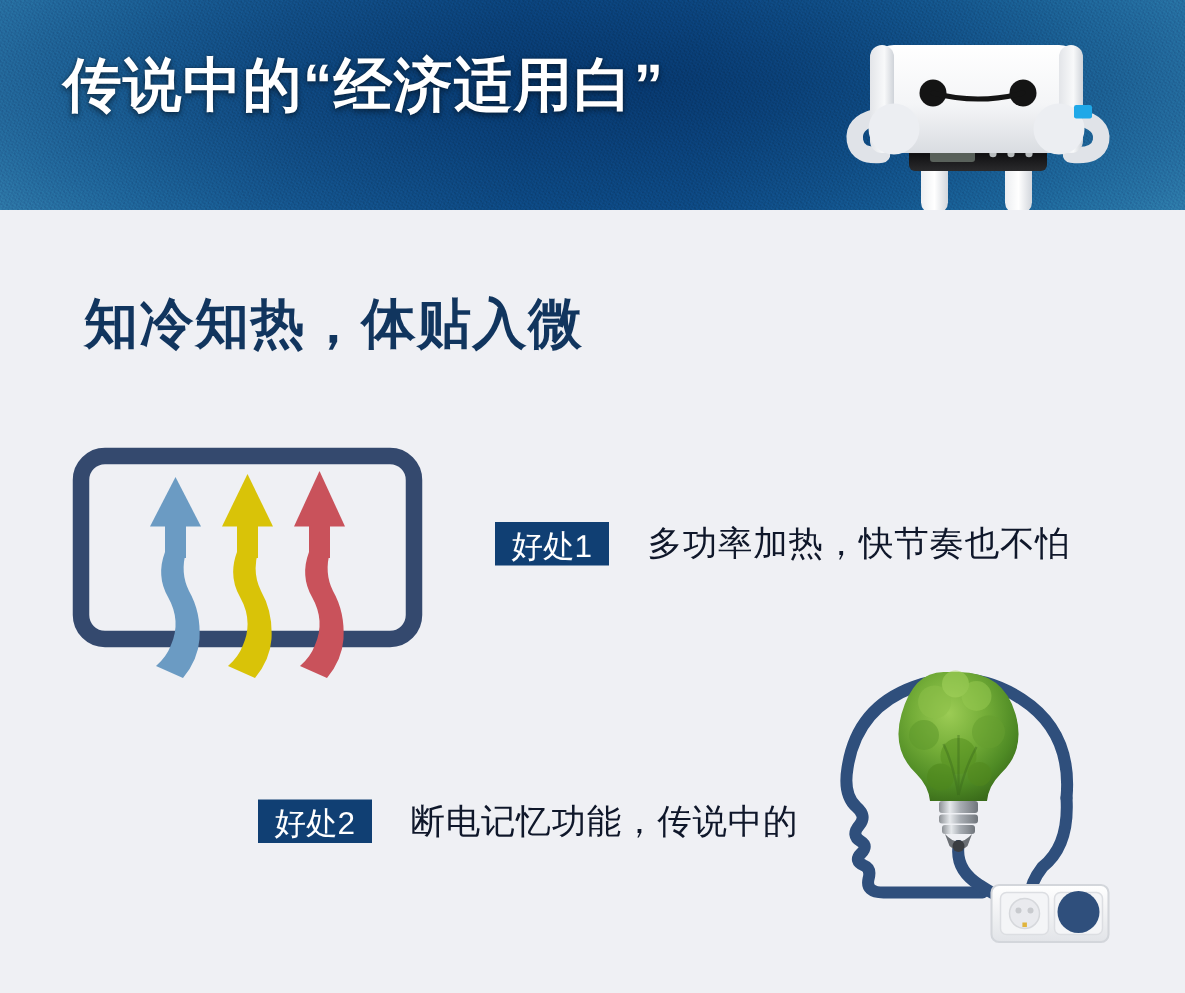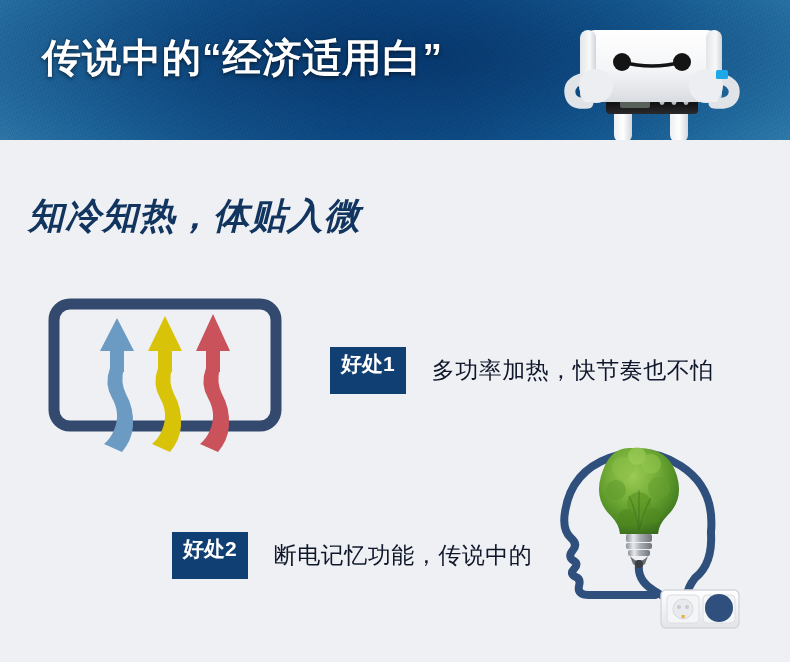--- a/index.html
+++ b/index.html
@@ -33,36 +33,36 @@
     letter-spacing:1px;line-height:1.25;
     text-shadow:0 2px 4px rgba(0,0,0,.45), 0 0 2px rgba(0,0,0,.35);
     white-space:nowrap;
   }
 
   
   .heater{position:absolute;left:558px;top:14px;width:225px;height:126px;}
 
   
   .section-title{
-    position:absolute;left:28px;top:192px;
+    position:absolute;left:56px;top:192px;
     font-size:36px;font-weight:bold;color:#11355e;
-    letter-spacing:1px;white-space:nowrap;font-style:italic;
+    letter-spacing:1px;white-space:nowrap;
   }
 
   
   .arrows-art{position:absolute;left:48px;top:298px;width:260px;height:200px;}
 
   
   .benefit{position:absolute;display:flex;align-items:center;}
   .benefit-1{left:330px;top:347px;}
   .benefit-2{left:172px;top:532px;}
   .badge{
     background:#103f73;color:#ffffff;
-    font-size:21px;font-weight:bold;
-    padding:5px 11px 18px 11px;
+    font-size:21px;font-weight:normal;
+    padding:5px 11px 0 11px;
     line-height:1.12;white-space:nowrap;
   }
   .benefit-text{
     margin-left:26px;
     font-size:23px;color:#0f172a;
     letter-spacing:.5px;white-space:nowrap;
   }
 
   
   .head-art{position:absolute;left:523px;top:412px;width:232px;height:220px;}

